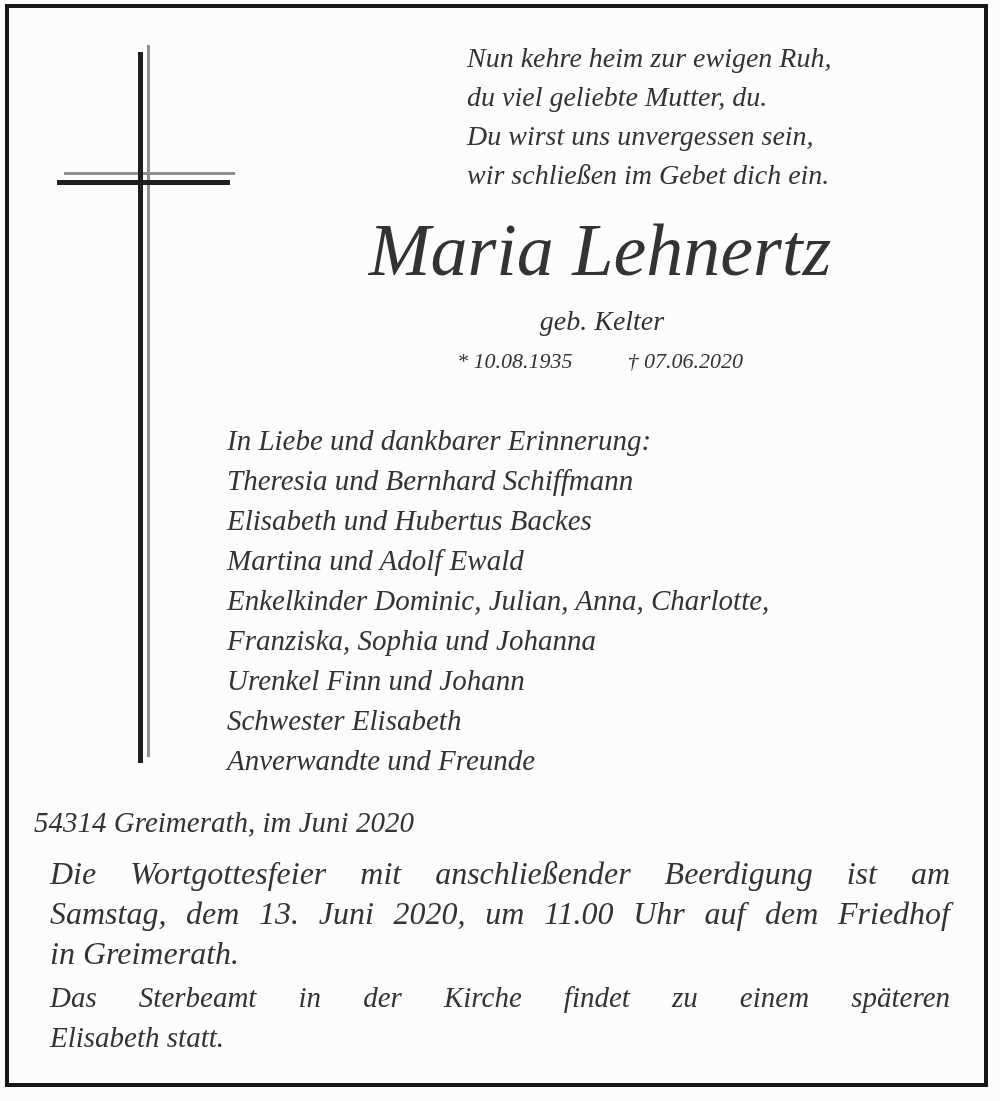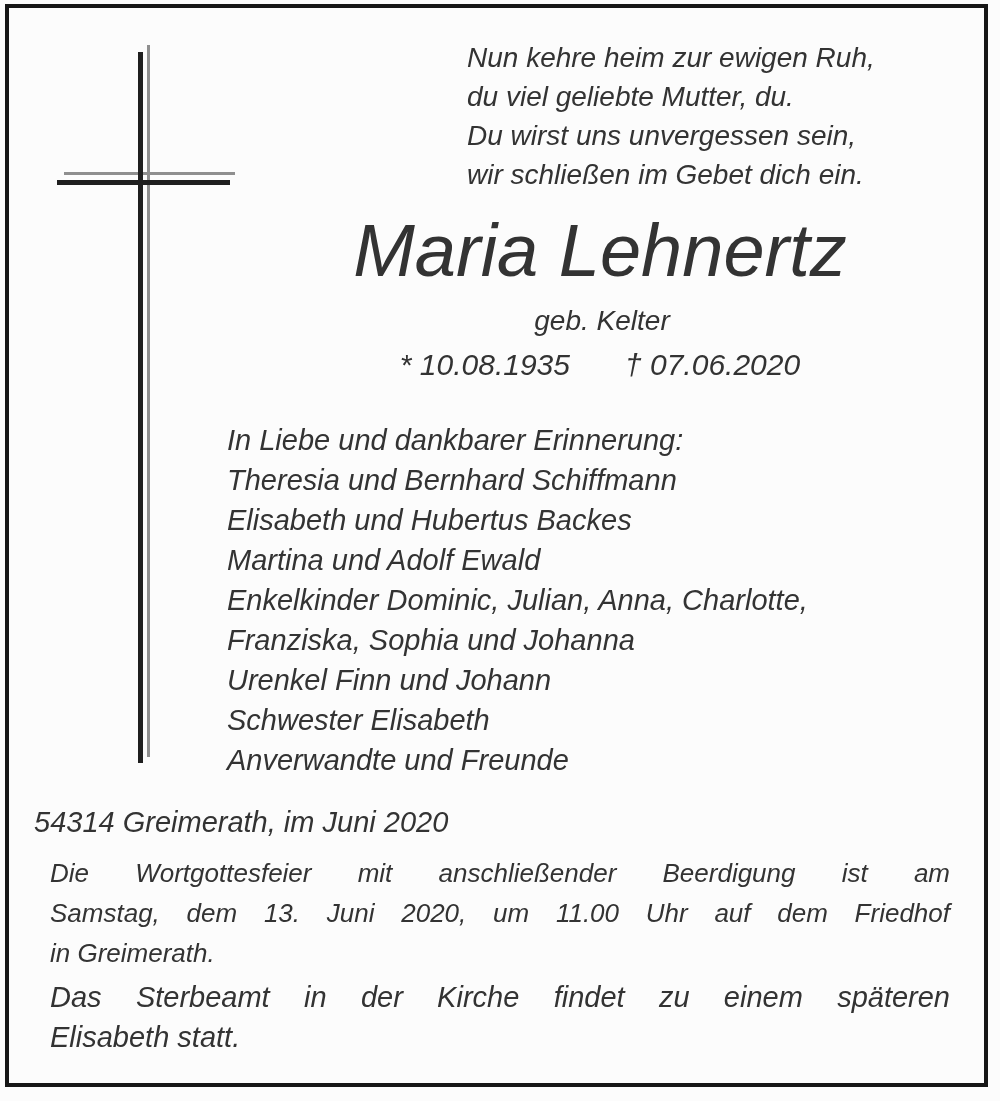--- a/index.html
+++ b/index.html
@@ -6,21 +6,21 @@
     margin: 0;
     padding: 0;
     background: #ffffff;
   }
   .sheet {
     position: relative;
     width: 1000px;
     height: 1101px;
     background: #fcfcfc;
     overflow: hidden;
-    font-family: Liberation Sans, sans-serif;
+    font-family: Liberation Serif, serif;
     font-style: italic;
     color: #333333;
   }
   
   .frame {
     position: absolute;
     left: 5px;
     top: 4px;
     width: 983px;
     height: 1083px;
@@ -87,21 +87,21 @@
     width: 680px;
     text-align: center;
     font-size: 28px;
   }
   .life-dates {
     position: absolute;
     left: 260px;
     top: 348px;
     width: 680px;
     text-align: center;
-    font-size: 30px;
+    font-size: 22px;
     white-space: nowrap;
   }
   .life-dates .birth {
     margin-right: 55px;
   }
   .mourners {
     position: absolute;
     left: 227px;
     top: 420px;
     width: 720px;
@@ -115,21 +115,21 @@
     top: 806px;
     width: 900px;
     font-size: 29px;
     white-space: nowrap;
   }
   .funeral {
     position: absolute;
     left: 50px;
     top: 853px;
     width: 900px;
-    font-size: 26px;
+    font-size: 32px;
     line-height: 40px;
   }
   .mass {
     position: absolute;
     left: 50px;
     top: 977px;
     width: 900px;
     font-size: 29px;
     line-height: 40px;
   }

